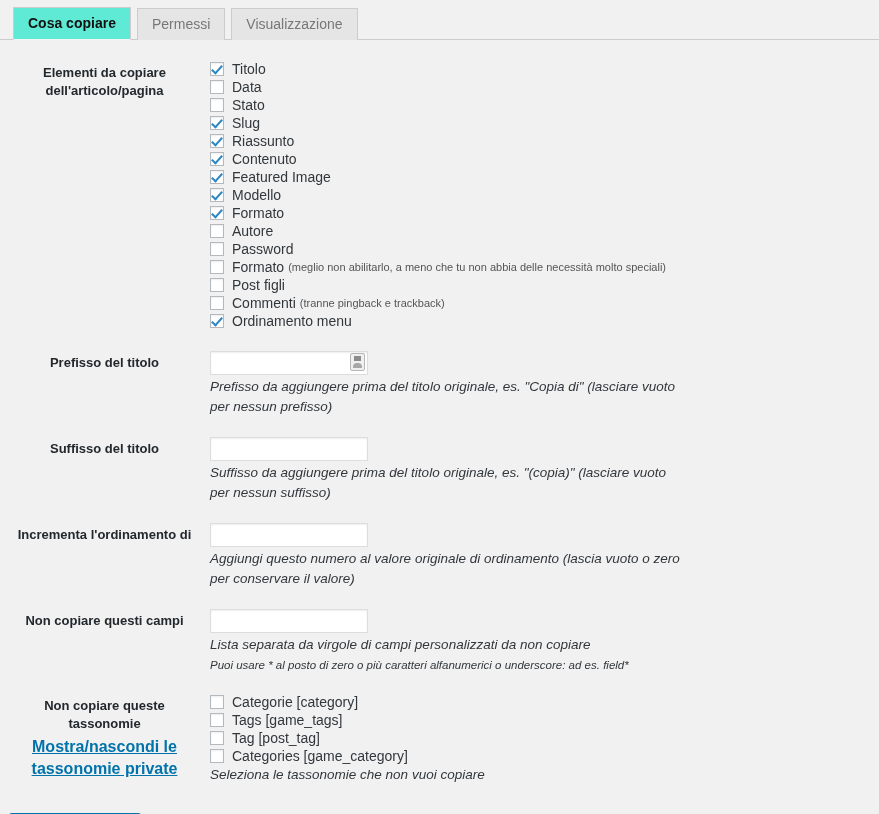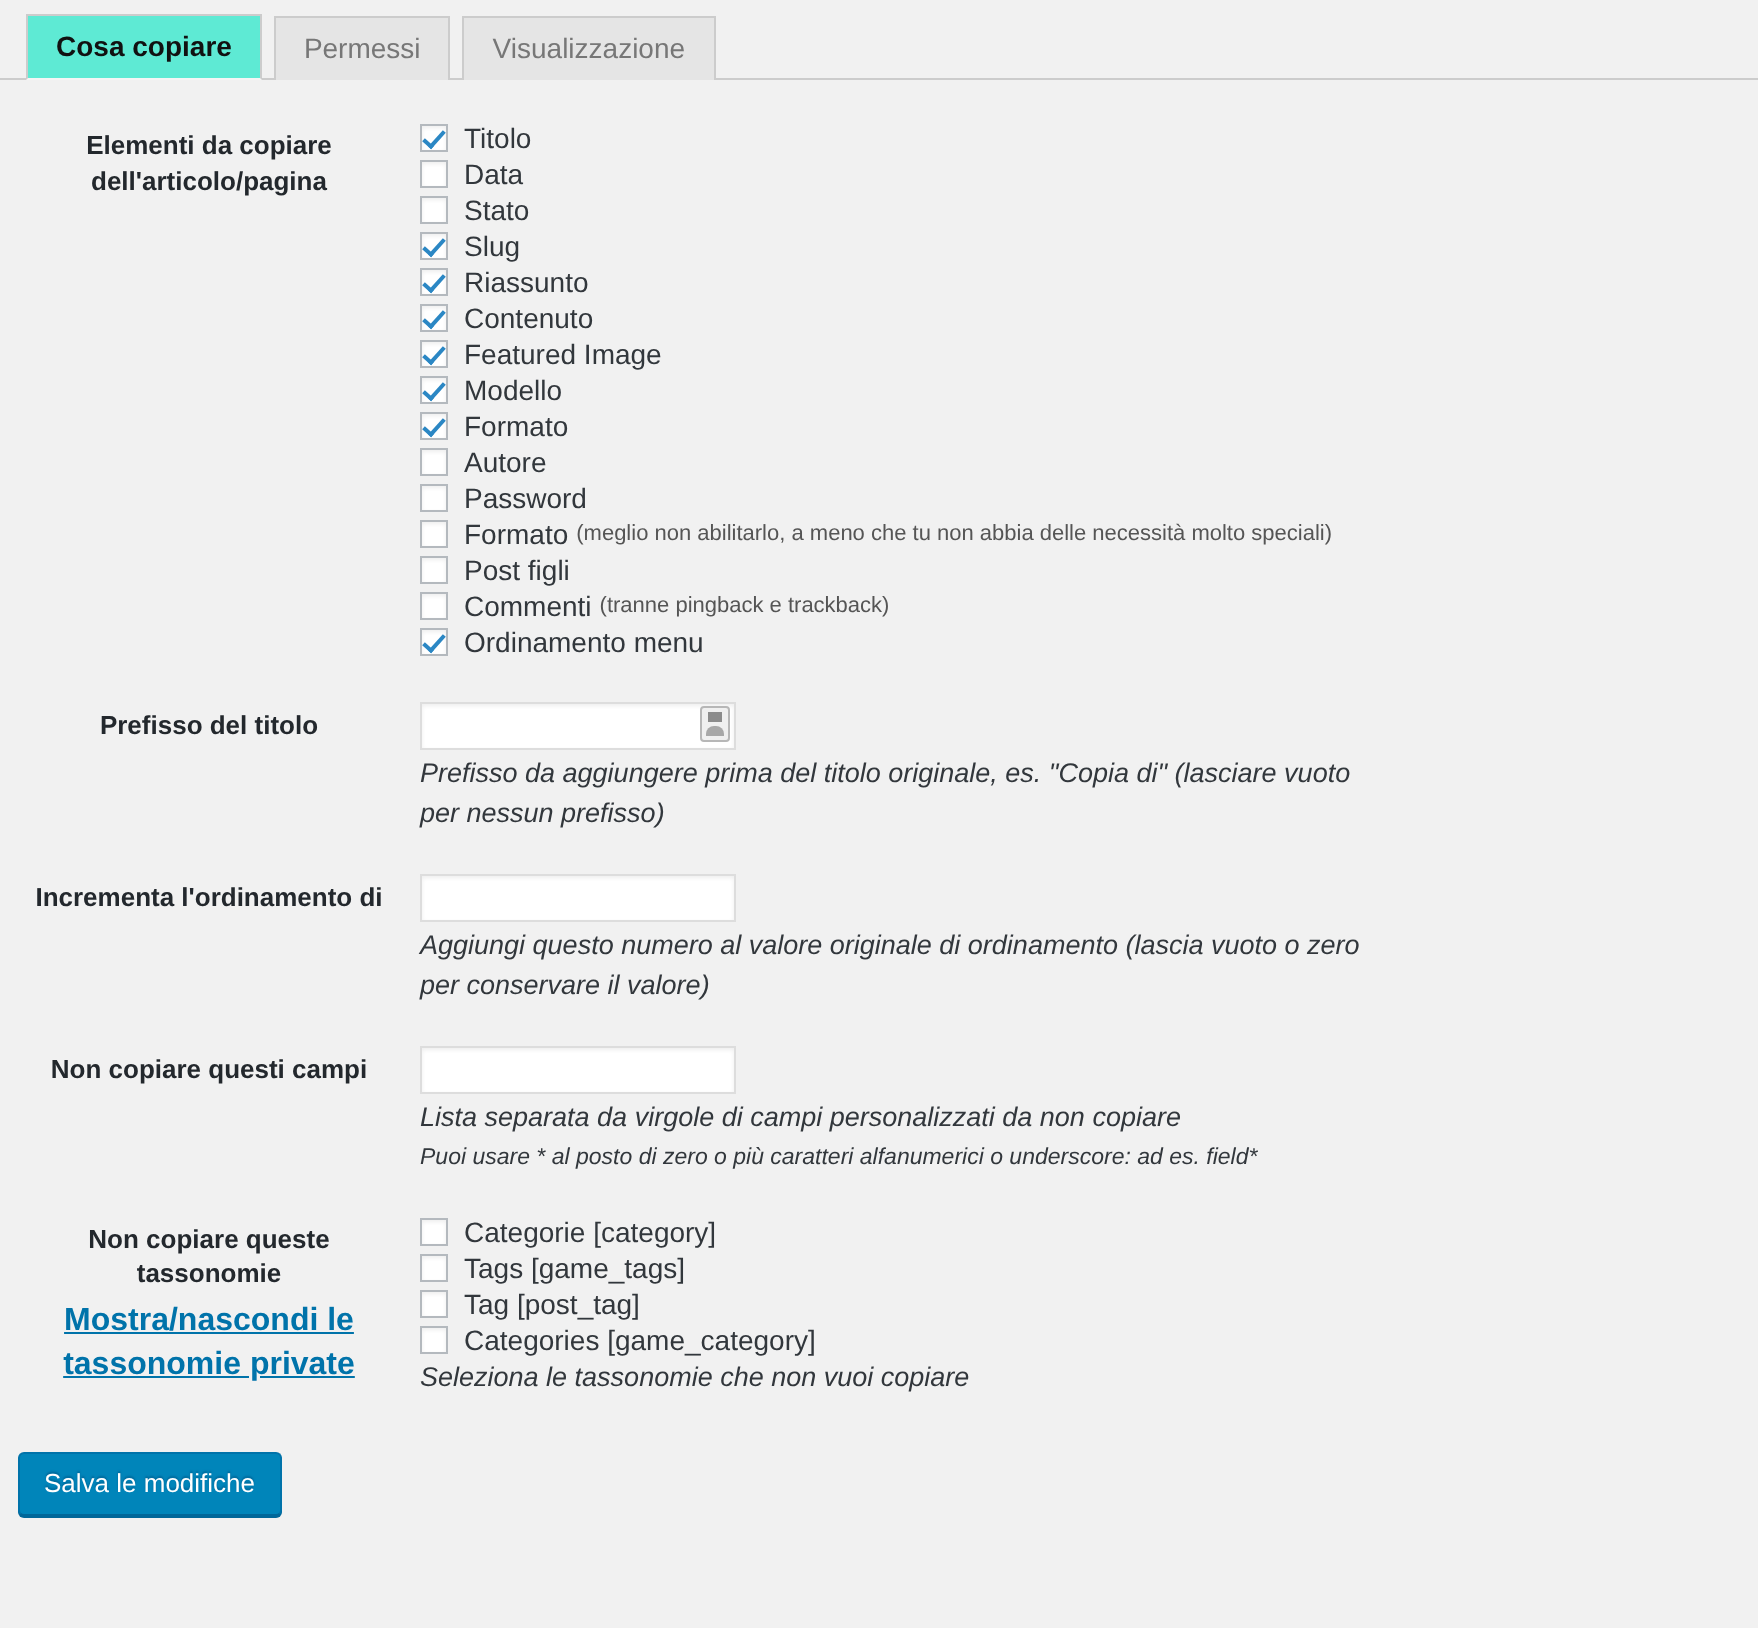--- a/index.html
+++ b/index.html
@@ -339,20 +339,33 @@
             <input type="text" class="txt" value="" style="">
             <span class="autofill-icon"></span>
           </span>
           <div class="desc-block">
             <p class="desc">Prefisso da aggiungere prima del titolo originale, es. "Copia di" (lasciare vuoto per nessun prefisso)</p>
           </div>
         </div>
       </td>
     </tr>
 
+    <tr>
+      <th>Suffisso del titolo</th>
+      <td>
+        <div class="field-row">
+          <span class="input-wrap">
+            <input type="text" class="txt" value="" style="">
+          </span>
+          <div class="desc-block">
+            <p class="desc">Suffisso da aggiungere prima del titolo originale, es. "(copia)" (lasciare vuoto per nessun suffisso)</p>
+          </div>
+        </div>
+      </td>
+    </tr>
 
     <tr>
       <th>Incrementa l'ordinamento di</th>
       <td>
         <div class="field-row">
           <span class="input-wrap">
             <input type="text" class="txt" value="" style="">
           </span>
           <div class="desc-block">
             <p class="desc">Aggiungi questo numero al valore originale di ordinamento (lascia vuoto o zero per conservare il valore)</p>

